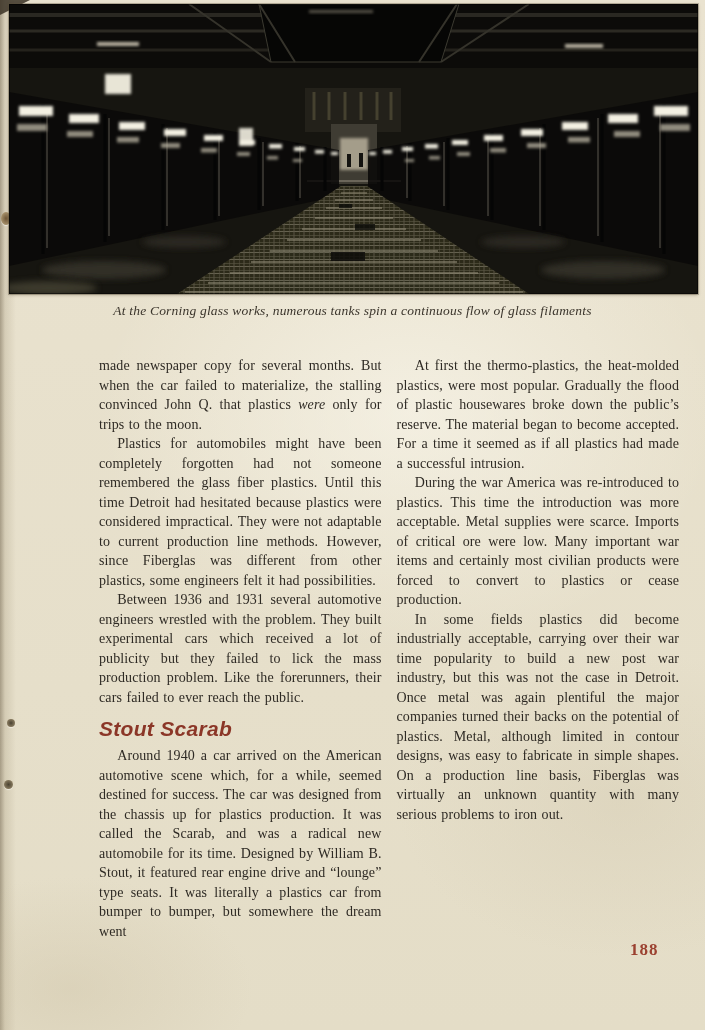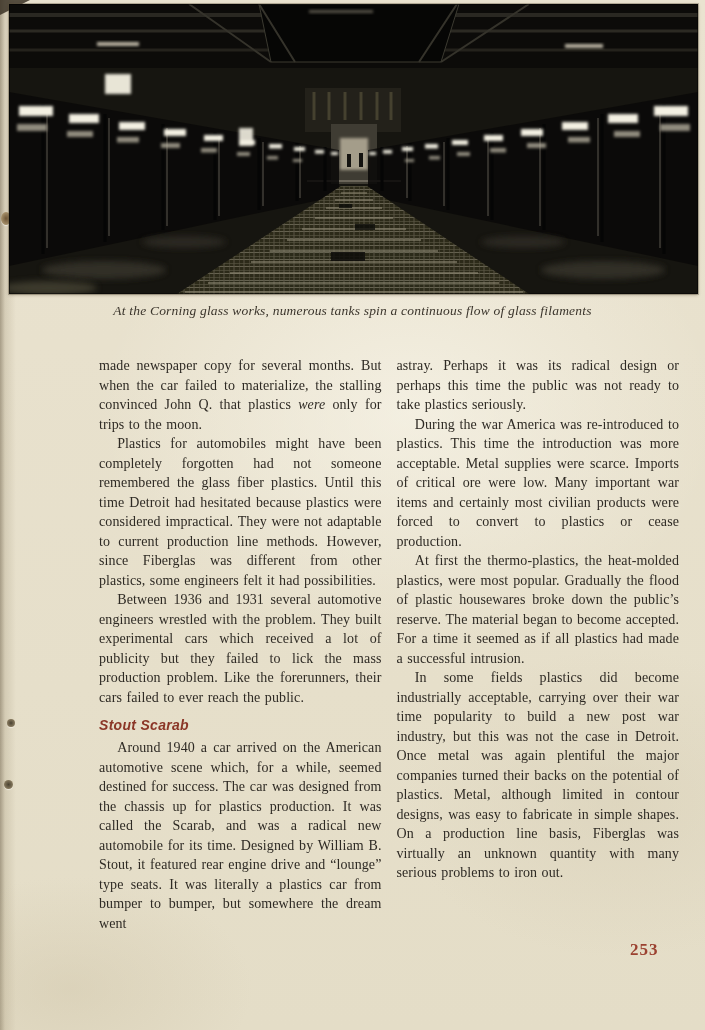--- a/index.html
+++ b/index.html
@@ -59,21 +59,21 @@
     letter-spacing:.1px;
     word-spacing:.06em;
   }
   .col p.noindent{text-indent:0;}
   .col em{font-style:italic;}
   .heading{
     margin:10px 0 5px 0;
     font-family:"Liberation Sans", sans-serif;
     font-style:italic;
     font-weight:bold;
-    font-size:14px;
+    font-size:21px;
     letter-spacing:.3px;
     color:#8b3627;
   }
   .folio{
     position:absolute;left:630px;top:940px;
     font-size:17px;font-weight:bold;
     letter-spacing:1px;
     color:#9b4130;
   }
 </style>
@@ -222,22 +222,21 @@
 
   <div class="columns">
     <div class="col">
       <p class="noindent"><span>made newspaper copy for several months. But when the car failed to materialize, the stalling convinced John Q. that plastics </span><em>were</em><span> only for trips to the moon.</span></p>
       <p>Plastics for automobiles might have been completely forgotten had not someone remembered the glass fiber plastics. Until this time Detroit had hesitated because plastics were considered impractical. They were not adaptable to current production line methods. However, since Fiberglas was different from other plastics, some engineers felt it had possibilities.</p>
       <p>Between 1936 and 1931 several automotive engineers wrestled with the problem. They built experimental cars which received a lot of publicity but they failed to lick the mass production problem. Like the forerunners, their cars failed to ever reach the public.</p>
       <h2 class="heading">Stout Scarab</h2>
       <p>Around 1940 a car arrived on the American automotive scene which, for a while, seemed destined for success. The car was designed from the chassis up for plastics production. It was called the Scarab, and was a radical new automobile for its time. Designed by William B. Stout, it featured rear engine drive and “lounge” type seats. It was literally a plastics car from bumper to bumper, but somewhere the dream went</p>
     </div>
     <div class="col">
-      <p class="noindent">astray.  Perhaps it was its radical design or perhaps this time the public was not ready to take plastics seriously.</p>
+      <p>At first the thermo-plastics, the heat-molded plastics, were most popular. Gradually the flood of plastic housewares broke down the public’s reserve. The material began to become accepted. For a time it seemed as if all plastics had made a successful intrusion.</p>
       <p>During the war America was re-introduced to plastics. This time the introduction was more acceptable. Metal supplies were scarce. Imports of critical ore were low. Many important war items and certainly most civilian products were forced to convert to plastics or cease production.</p>
-      <p>At first the thermo-plastics, the heat-molded plastics, were most popular. Gradually the flood of plastic housewares broke down the public’s reserve. The material began to become accepted. For a time it seemed as if all plastics had made a successful intrusion.</p>
       <p>In some fields plastics did become industrially acceptable, carrying over their war time popularity to build a new post war industry, but this was not the case in Detroit. Once metal was again plentiful the major companies turned their backs on the potential of plastics. Metal, although limited in contour designs, was easy to fabricate in simple shapes. On a production line basis, Fiberglas was virtually an unknown quantity with many serious problems to iron out.</p>
     </div>
   </div>
 
-  <div class="folio">253</div>
+  <div class="folio">188</div>
 
 </div>
 
 </body></html>

